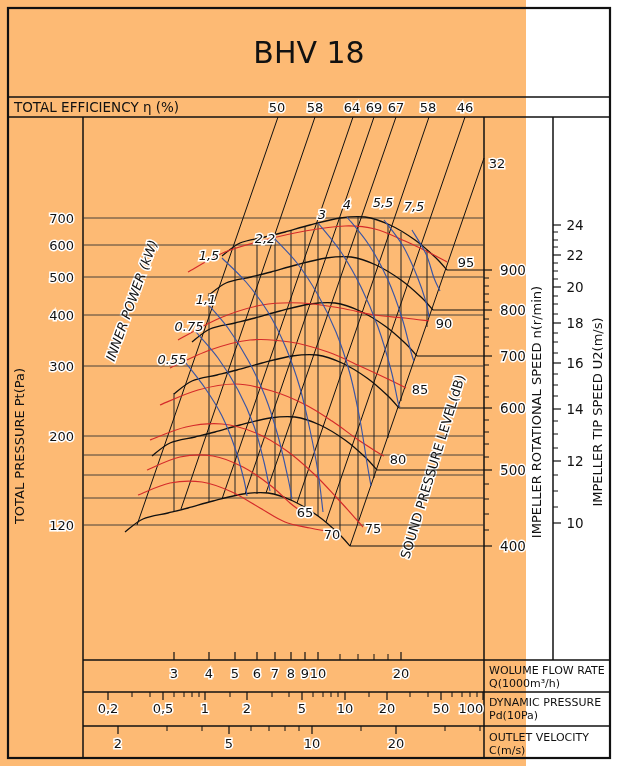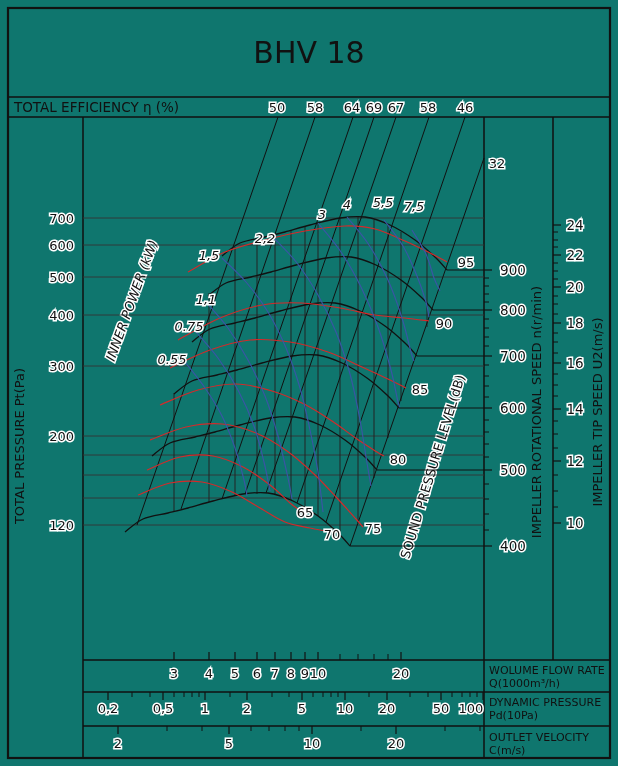--- a/index.html
+++ b/index.html
@@ -1,16 +1,16 @@
 <!DOCTYPE html>
 <html><head>
 <meta charset="utf-8">
 <style>
   html,body{margin:0;padding:0;background:#fff;}
-  .stage{position:relative;width:618px;height:766px;background:#0f766e;}
+  .stage{position:relative;width:526px;height:766px;background:#fdba74;}
   svg{display:block;}
   text{font-family:"DejaVu Sans","Liberation Sans",sans-serif;fill:#111;}
   .frame{fill:none;stroke:#111;stroke-width:2.2;}
   .struct{stroke:#111;stroke-width:1.5;}
   .halo{paint-order:stroke;stroke:#fff;stroke-width:3px;}
   .title-t{font-size:30px;}
   .eff-t{font-size:13.5px;}
   .box-t{font-size:11px;}
   .rot-t{font-size:13px;}
   .ital{font-style:italic;}

